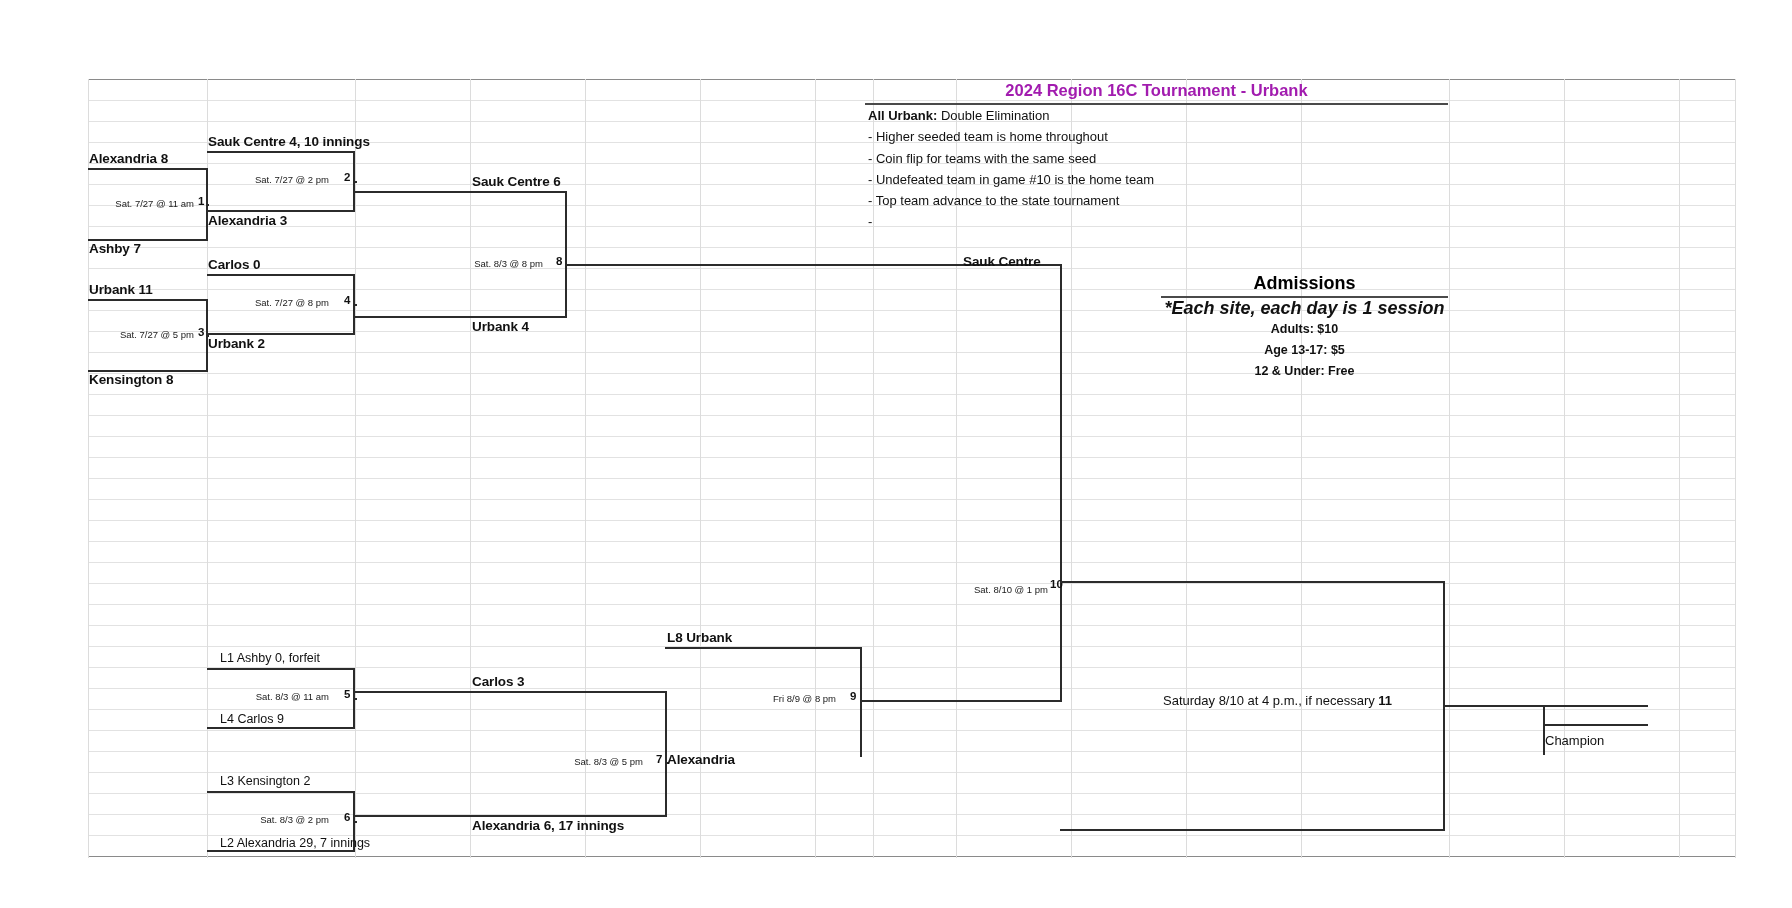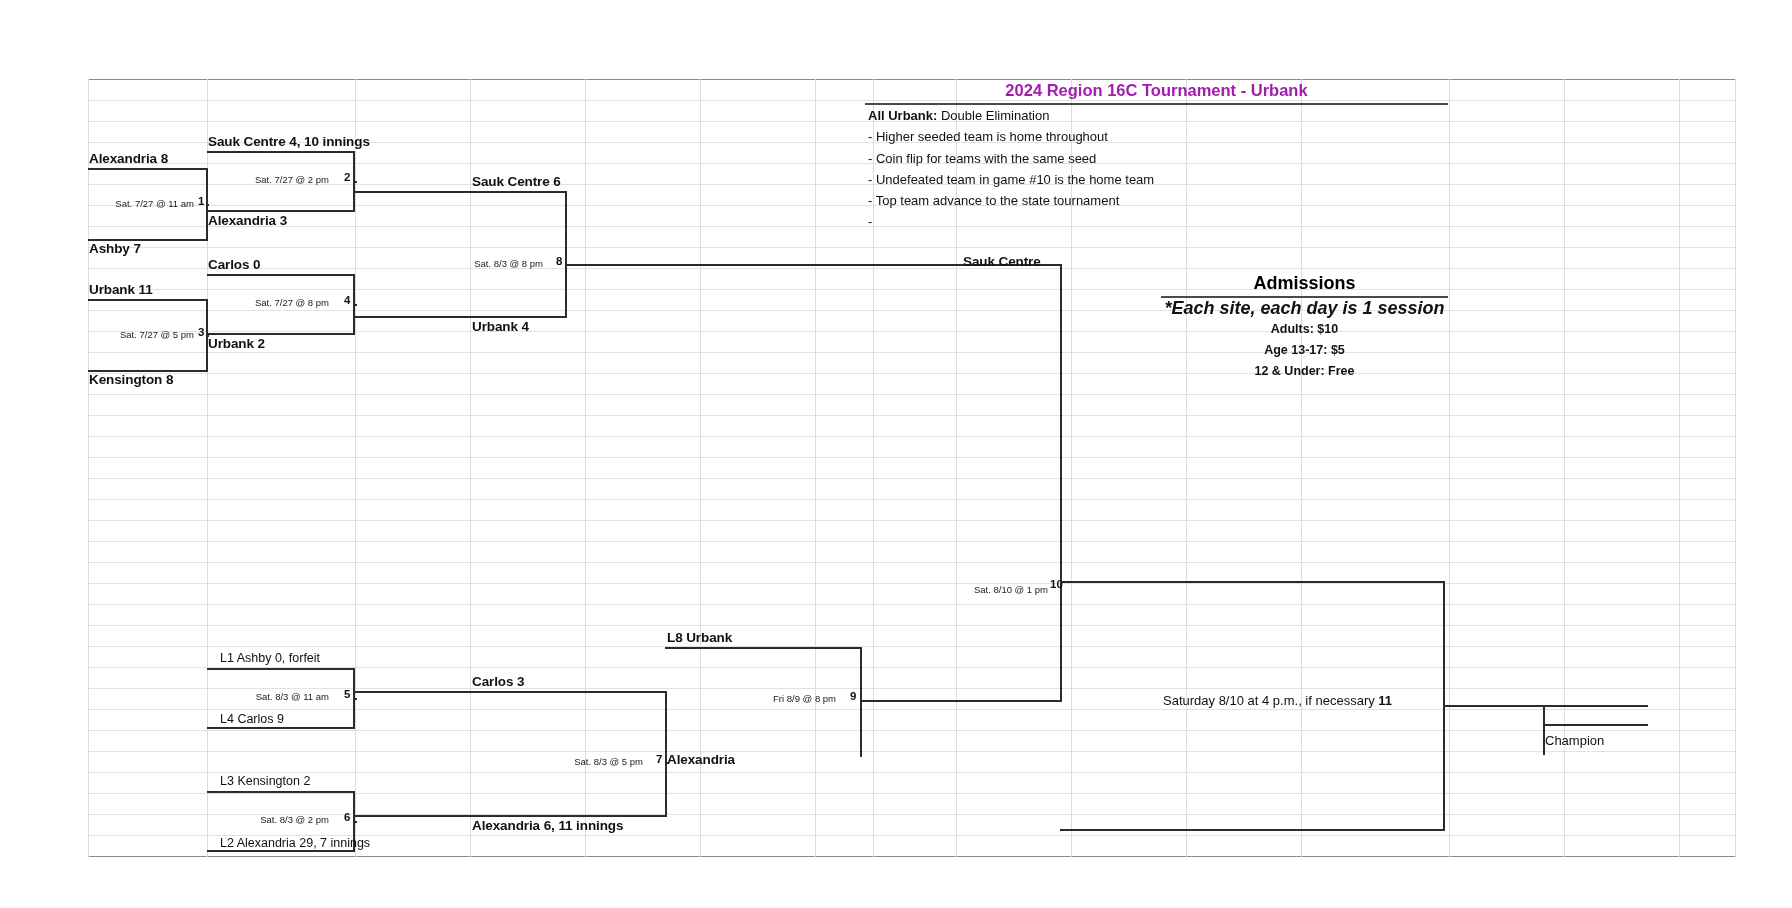--- a/index.html
+++ b/index.html
@@ -293,21 +293,21 @@
   <div class="bl-h" style="left:207px; top:850px; width:148px;"></div>
   <div class="loser" style="left:208px; top:836px;">L2 Alexandria 29, 7 innings</div>
   <div class="gtime" style="left:215px; top:814px; width:114px; text-align:right;">Sat. 8/3 @ 2 pm</div>
   <div class="gnum" style="left:344px; top:811px;">6</div>
   <div class="bl-h" style="left:353px; top:821px; width:4px;"></div>
 
   <div class="team" style="left:472px; top:674px;">Carlos 3</div>
   <div class="bl-h" style="left:355px; top:691px; width:312px;"></div>
   <div class="bl-v" style="left:665px; top:691px; height:126px;"></div>
   <div class="bl-h" style="left:355px; top:815px; width:312px;"></div>
-  <div class="team" style="left:472px; top:818px;">Alexandria  6, 11 innings</div>
+  <div class="team" style="left:472px; top:818px;">Alexandria  6, 17 innings</div>
   <div class="gtime" style="left:530px; top:756px; width:113px; text-align:right;">Sat. 8/3 @ 5 pm</div>
   <div class="gnum" style="left:656px; top:753px;">7</div>
   <div class="bl-h" style="left:665px; top:762px; width:4px;"></div>
   <div class="team" style="left:667px; top:752px;">Alexandria</div>
 
   <div class="team" style="left:667px; top:630px;">L8 Urbank</div>
   <div class="bl-h" style="left:665px; top:647px; width:197px;"></div>
   <div class="bl-v" style="left:860px; top:647px; height:110px;"></div>
   <div class="gtime" style="left:748px; top:693px; width:88px; text-align:right;">Fri 8/9 @ 8 pm</div>
   <div class="gnum" style="left:850px; top:690px;">9</div>

